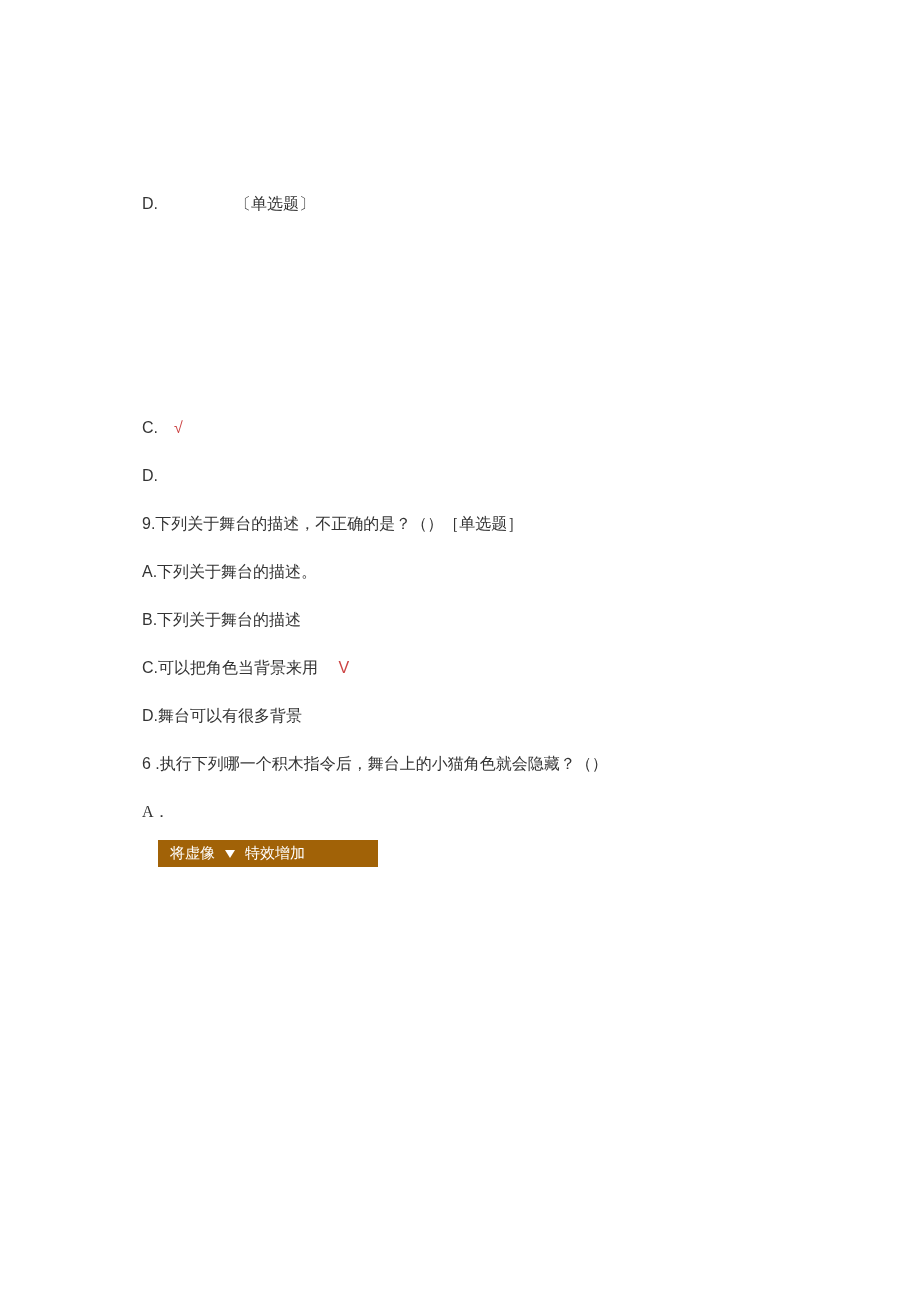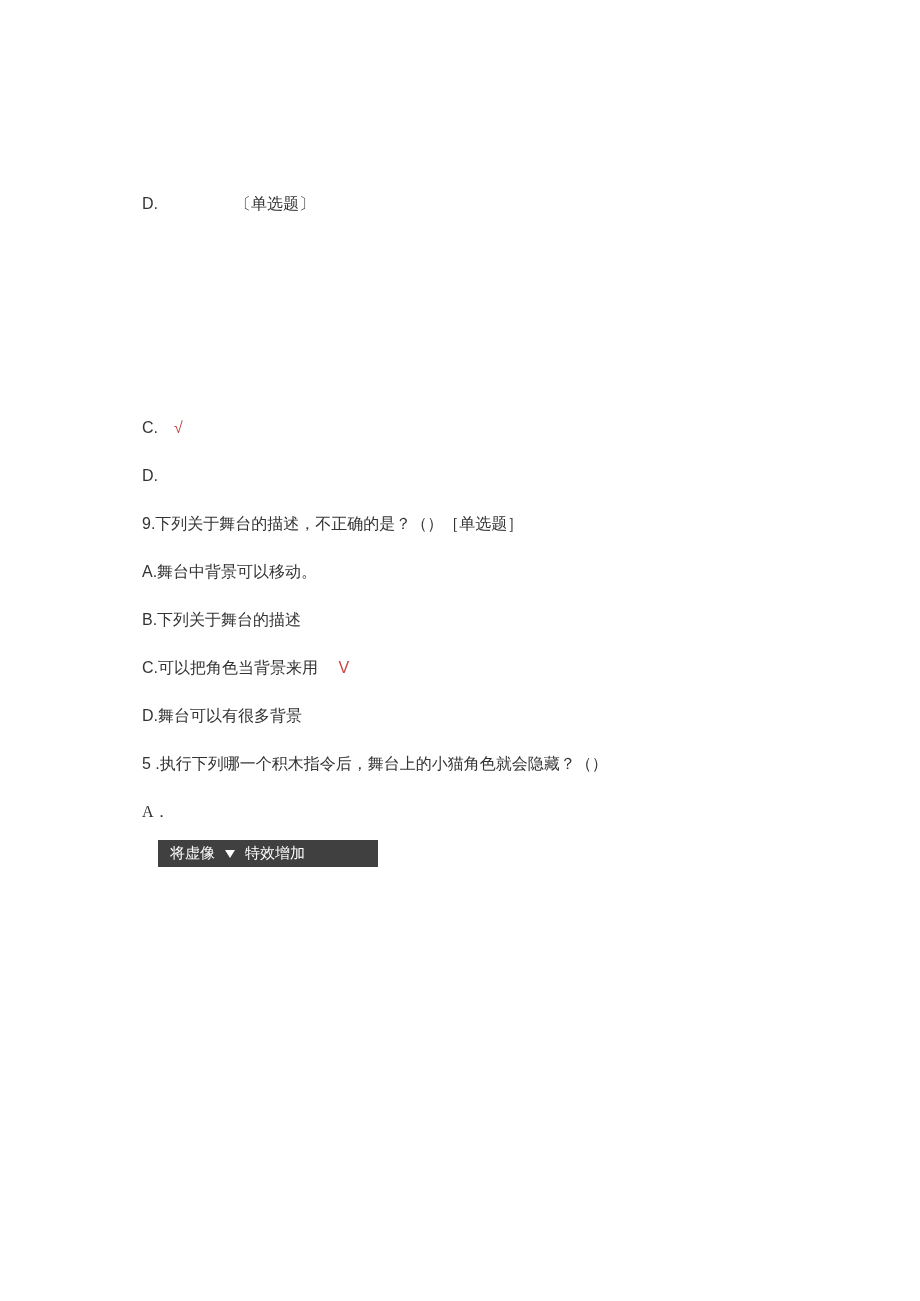--- a/index.html
+++ b/index.html
@@ -24,21 +24,21 @@
     }
     .section-top {
       margin-bottom: 200px;
     }
     .answer-mark {
       color: #cc4444;
       font-weight: normal;
     }
     .block-badge {
       display: inline-block;
-      background: #404040;
+      background: #a16207;
       color: #ffffff;
       padding: 2px 8px 2px 4px;
       font-size: 15px;
       margin-left: 24px;
       min-width: 220px;
     }
     .triangle-down {
       display: inline-block;
       width: 0;
       height: 0;
@@ -73,37 +73,37 @@
 
 <div class="line" style="margin-top:24px;">
   <span>D.</span>
 </div>
 
 <div class="line">
   <span>9.下列关于舞台的描述，不正确的是？（）［单选题］</span>
 </div>
 
 <div class="line">
-  <span>A.舞台中背景可以移动。</span>
+  <span>A.下列关于舞台的描述。</span>
 </div>
 
 <div class="line">
   <span>B.下列关于舞台的描述</span>
 </div>
 
 <div class="line">
   <span>C.可以把角色当背景来用</span><span class="answer-mark"> V</span>
 </div>
 
 <div class="line">
   <span>D.舞台可以有很多背景</span>
 </div>
 
 <div class="line">
-  <span>5 .执行下列哪一个积木指令后，舞台上的小猫角色就会隐藏？（）</span>
+  <span>6 .执行下列哪一个积木指令后，舞台上的小猫角色就会隐藏？（）</span>
 </div>
 
 <div class="q5-option-a">
   <span class="serif">A．</span>
 </div>
 <div>
   <span class="block-badge">
     <span>将虚像</span><span class="triangle-down"></span><span>特效增加</span>
   </span>
 </div>

